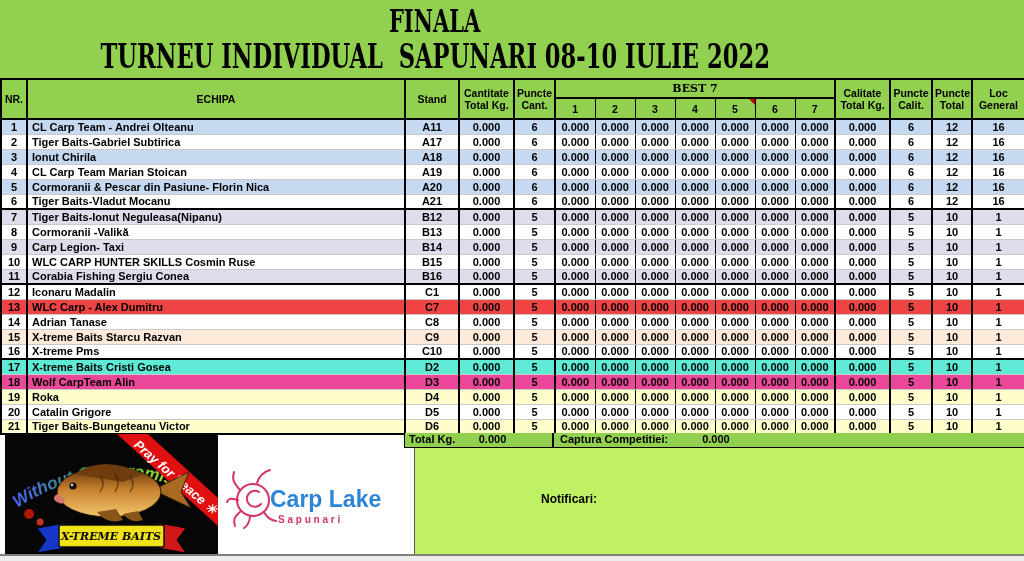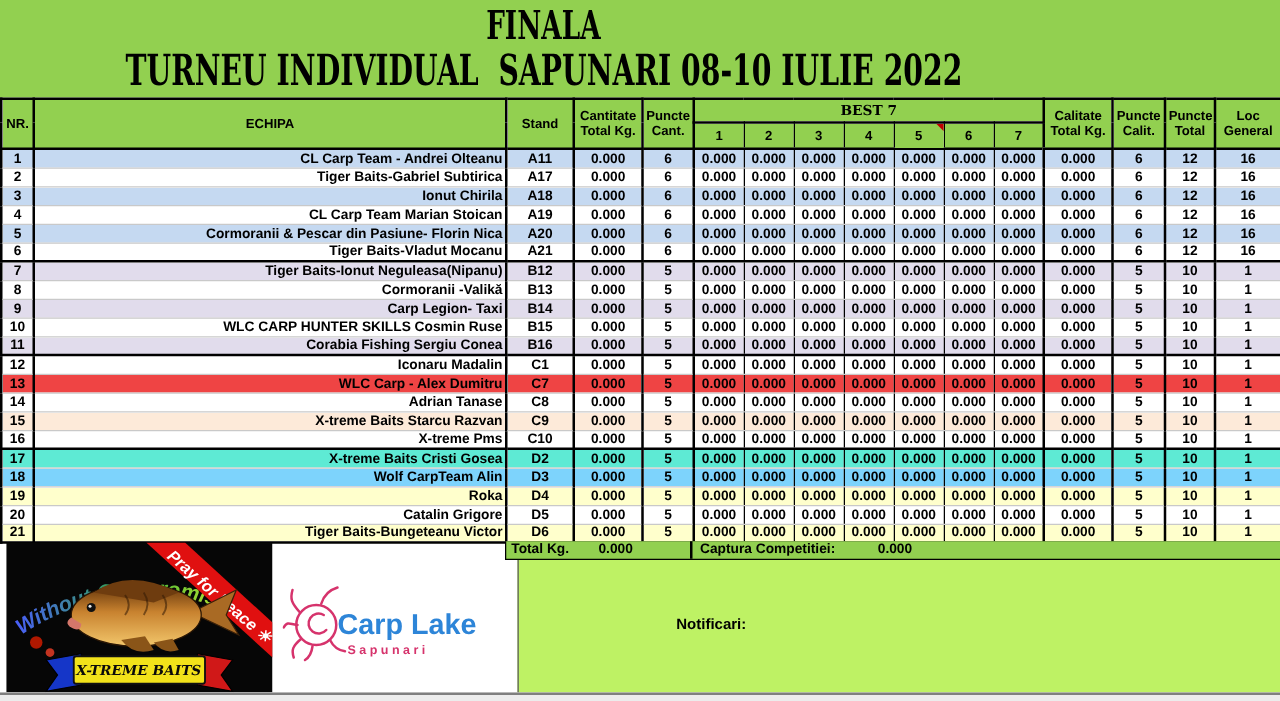--- a/index.html
+++ b/index.html
@@ -27,21 +27,21 @@
   .main-table thead tr.h2 th:last-child{border-right:2px solid #000;}
   .main-table tbody td{border-right:1px solid #000;border-bottom:1px solid #c9c9c9;height:15px;}
   .main-table tbody td:first-child{border-left:2px solid #000;}
   .main-table tbody td:nth-child(1),.main-table tbody td:nth-child(2),
   .main-table tbody td:nth-child(3),.main-table tbody td:nth-child(4),
   .main-table tbody td:nth-child(5),.main-table tbody td:nth-child(12),
   .main-table tbody td:nth-child(13),.main-table tbody td:nth-child(14),
   .main-table tbody td:nth-child(15),.main-table tbody td:nth-child(16){border-right-width:2px;}
   .main-table tbody tr.group-end td{border-bottom:2px solid #000;}
   .main-table td.c{text-align:center;}
-  .main-table td.l{text-align:right;padding-left:4px;}
+  .main-table td.l{text-align:left;padding-left:4px;}
   .comment-marker{position:absolute;top:0;right:0;width:0;height:0;
                   border-left:6px solid transparent;border-top:6px solid #c00000;}
 
   
   .total-band{position:absolute;left:404px;top:433px;width:662px;height:15px;display:flex;
               background:#92d050;border:1px solid #000;border-top:none;box-sizing:border-box;
               font-size:11px;font-weight:bold;line-height:13px;}
   .total-kg-cell{width:149px;box-sizing:border-box;border-right:2px solid #000;display:flex;}
   .total-kg-cell .lbl{padding-left:4px;width:56px;}
   .total-kg-cell .val{width:55px;text-align:center;}
@@ -411,21 +411,21 @@
           <td class="c">0.000</td>
           <td class="c">0.000</td>
           <td class="c">0.000</td>
           <td class="c">0.000</td>
           <td class="c">0.000</td>
           <td class="c">0.000</td>
           <td class="c">5</td>
           <td class="c">10</td>
           <td class="c">1</td>
         </tr>
-        <tr style="background: #7dd3fc; margin-left: 12px;">
+        <tr style="background: #ec4899; margin-left: 12px;">
           <td class="c">18</td>
           <td class="l">Wolf CarpTeam Alin</td>
           <td class="c">D3</td>
           <td class="c">0.000</td>
           <td class="c">5</td>
           <td class="c">0.000</td>
           <td class="c">0.000</td>
           <td class="c">0.000</td>
           <td class="c">0.000</td>
           <td class="c">0.000</td>

